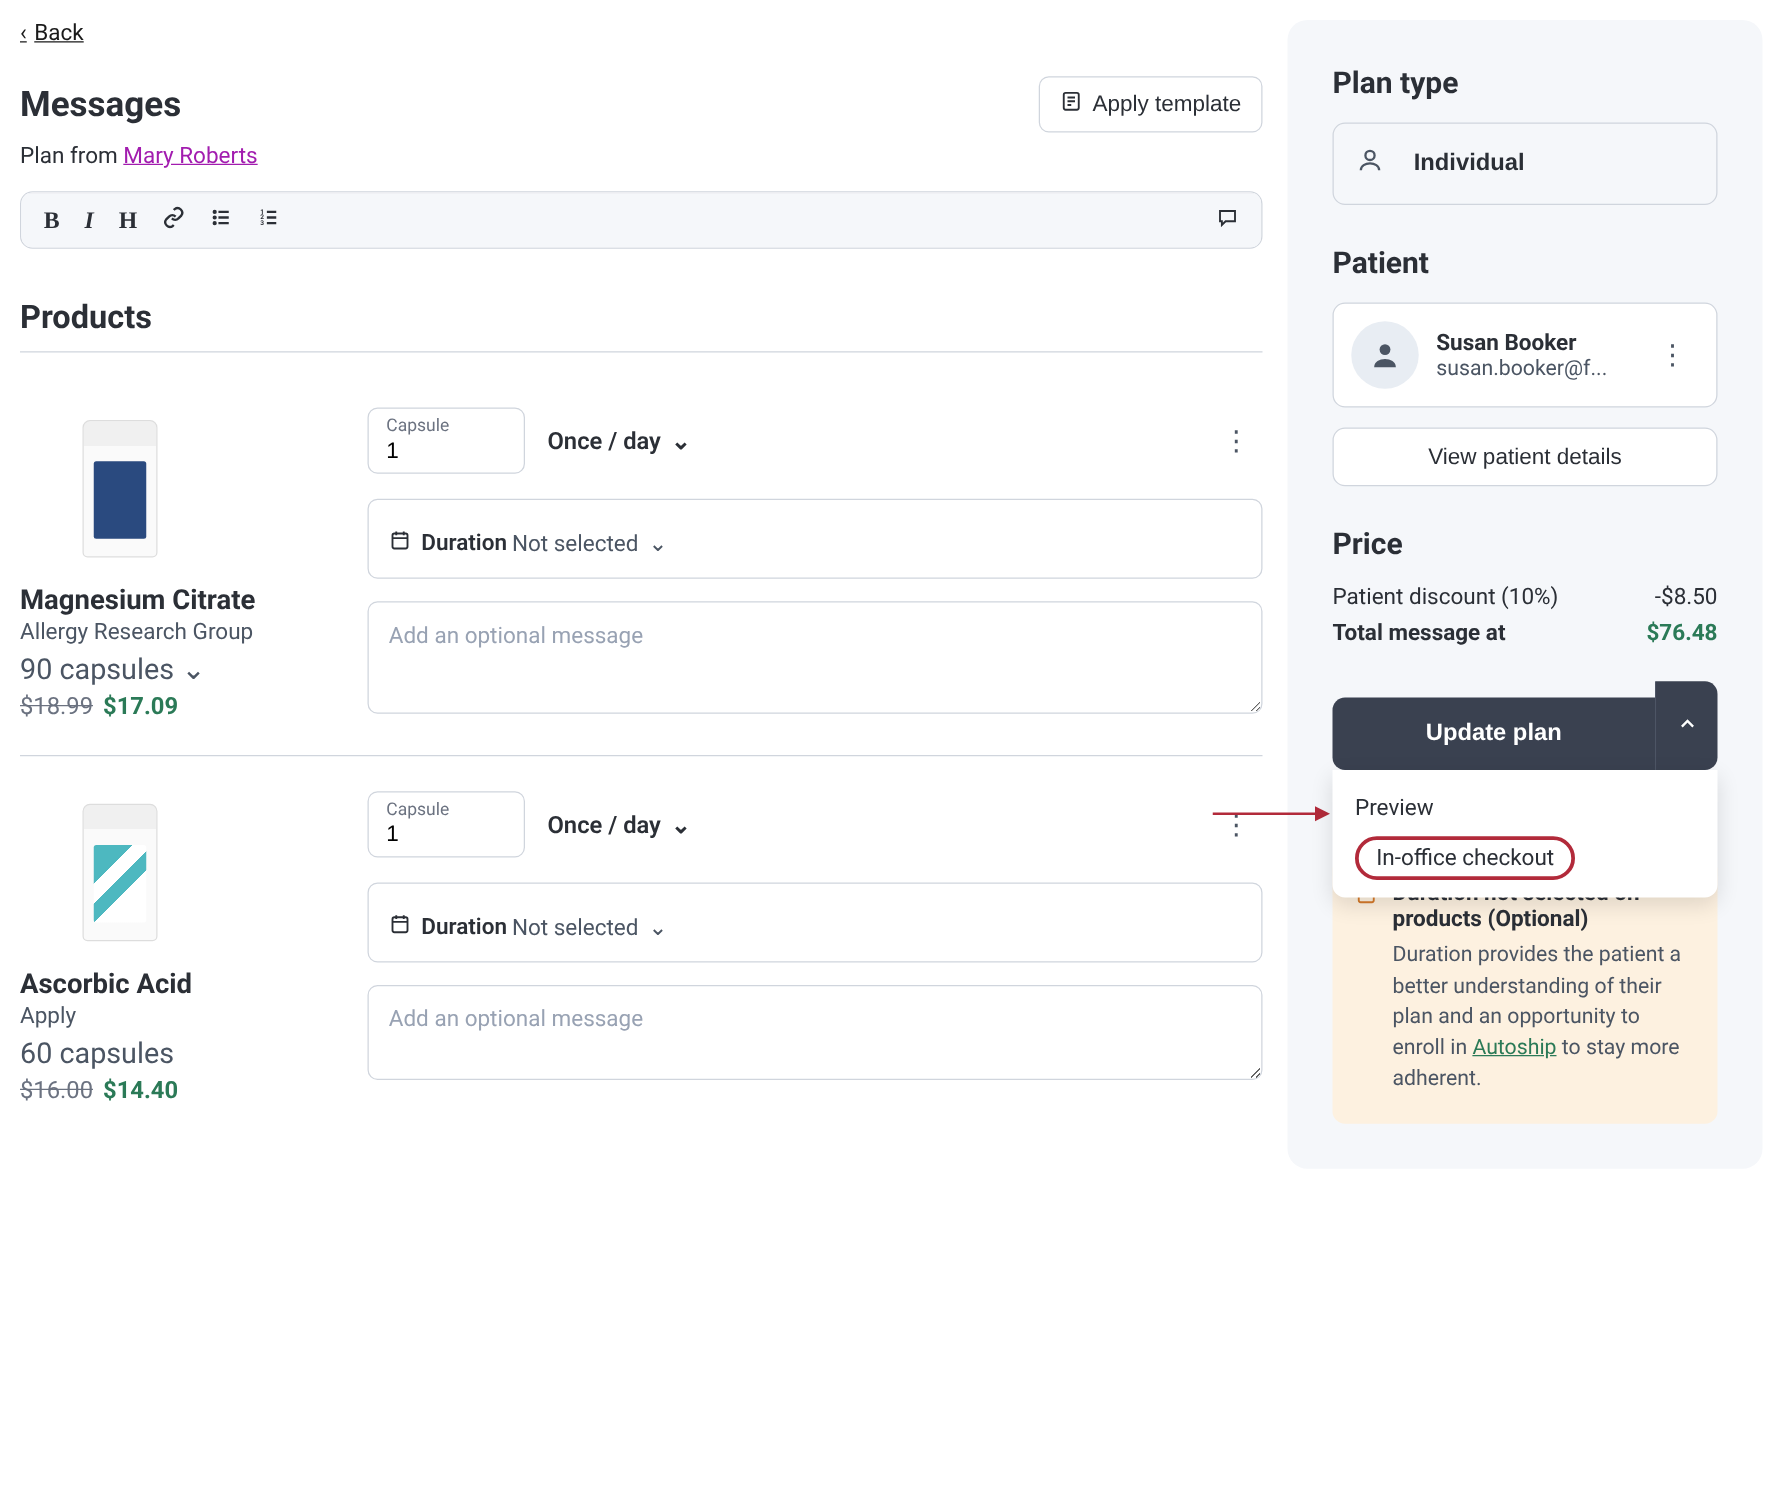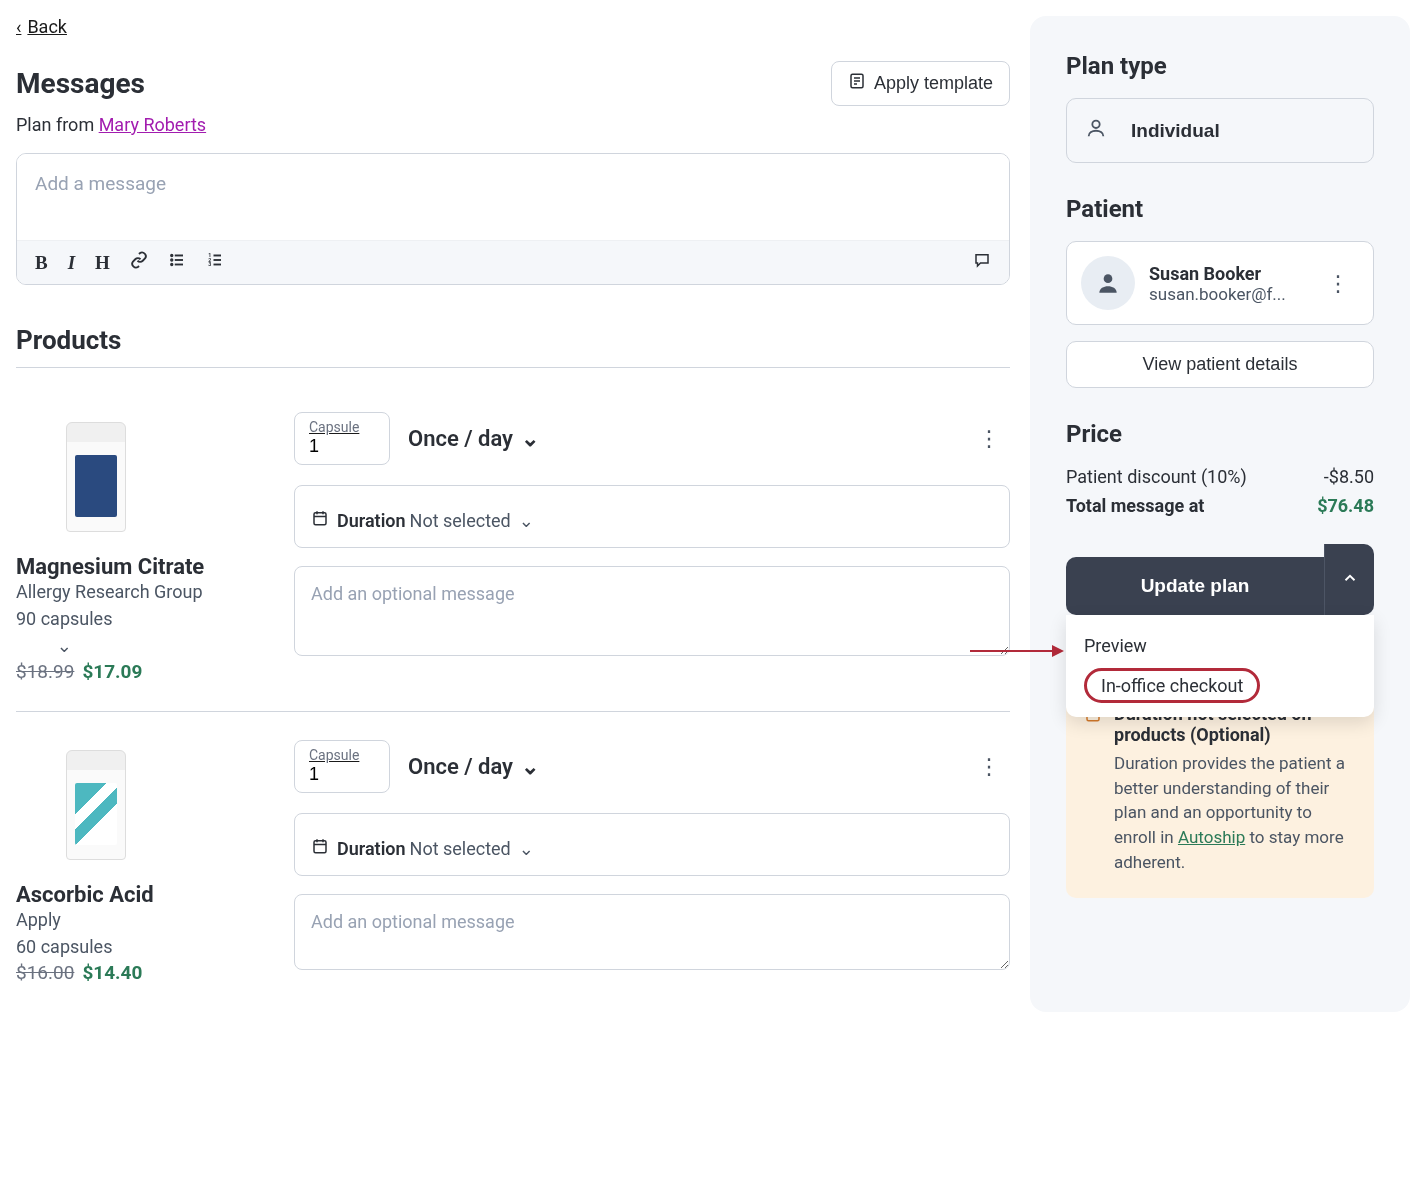--- a/index.html
+++ b/index.html
@@ -147,52 +147,50 @@
     font-weight: 700;
     margin: 0;
     color: #2b2f36;
   }
   .product-brand {
     font-size: 18px;
     color: #4b5563;
     margin: 2px 0;
   }
   .product-size {
-    font-size: 18px;
+    font-size: 23px;
     color: #4b5563;
     margin: 4px 0;
     display: inline-flex;
     align-items: center;
     gap: 6px;
     cursor: pointer;
-    flex-direction: column;
   }
   .product-price {
     font-size: 19px;
   }
   .price-old { text-decoration: line-through; color: #6b7280; margin-right: 8px; }
   .price-new { color: #2b7a57; font-weight: 700; }
   .product-right { flex: 1; }
   .dose-row {
     display: flex;
     align-items: center;
     gap: 18px;
     margin-bottom: 20px;
   }
   .capsule-input {
     border: 1px solid #d0d5dd;
     border-radius: 8px;
     padding: 6px 14px;
-    width: 96px;
-    text-decoration: underline;
+    width: 126px;
   }
   .capsule-input .cap-label { font-size: 14px; color: #6b7280; }
   .capsule-input input { border: none; outline: none; font-size: 18px; width: 100%; padding: 1px 0; }
   .freq-select {
-    font-size: 22px;
+    font-size: 19px;
     font-weight: 600;
     cursor: pointer;
     display: inline-flex;
     gap: 8px;
     color: #2b2f36;
   }
   .dots-menu { margin-left: auto; cursor: pointer; color: #4b5563; font-size: 22px; padding: 4px 10px; }
   .duration-box {
     border: 1px solid #d0d5dd;
     border-radius: 8px;
@@ -401,21 +399,20 @@
         </span>
         <span>Apply template</span>
       </button>
     </div>
 
     <div class="plan-from">
       <span>Plan from </span><a href="#">Mary Roberts</a>
     </div>
 
     <div class="message-editor">
-      <textarea class="message-textarea" placeholder="Add a message" style=""></textarea>
       <div class="editor-toolbar">
         <span class="tb-icon" style="font-family:serif;">B</span>
         <span class="tb-icon" style="font-style:italic;font-family:serif;">I</span>
         <span class="tb-icon" style="font-family:serif;">H</span>
         <span class="tb-icon">
           <svg class="icon-svg" viewBox="0 0 24 24" fill="none" stroke="currentColor" stroke-width="2.5">
               <path d="M10 13a5 5 0 0 0 7 0l3-3a5 5 0 0 0-7-7l-1 1"></path>
               <path d="M14 11a5 5 0 0 0-7 0l-3 3a5 5 0 0 0 7 7l1-1"></path>
             </svg>
         </span>

